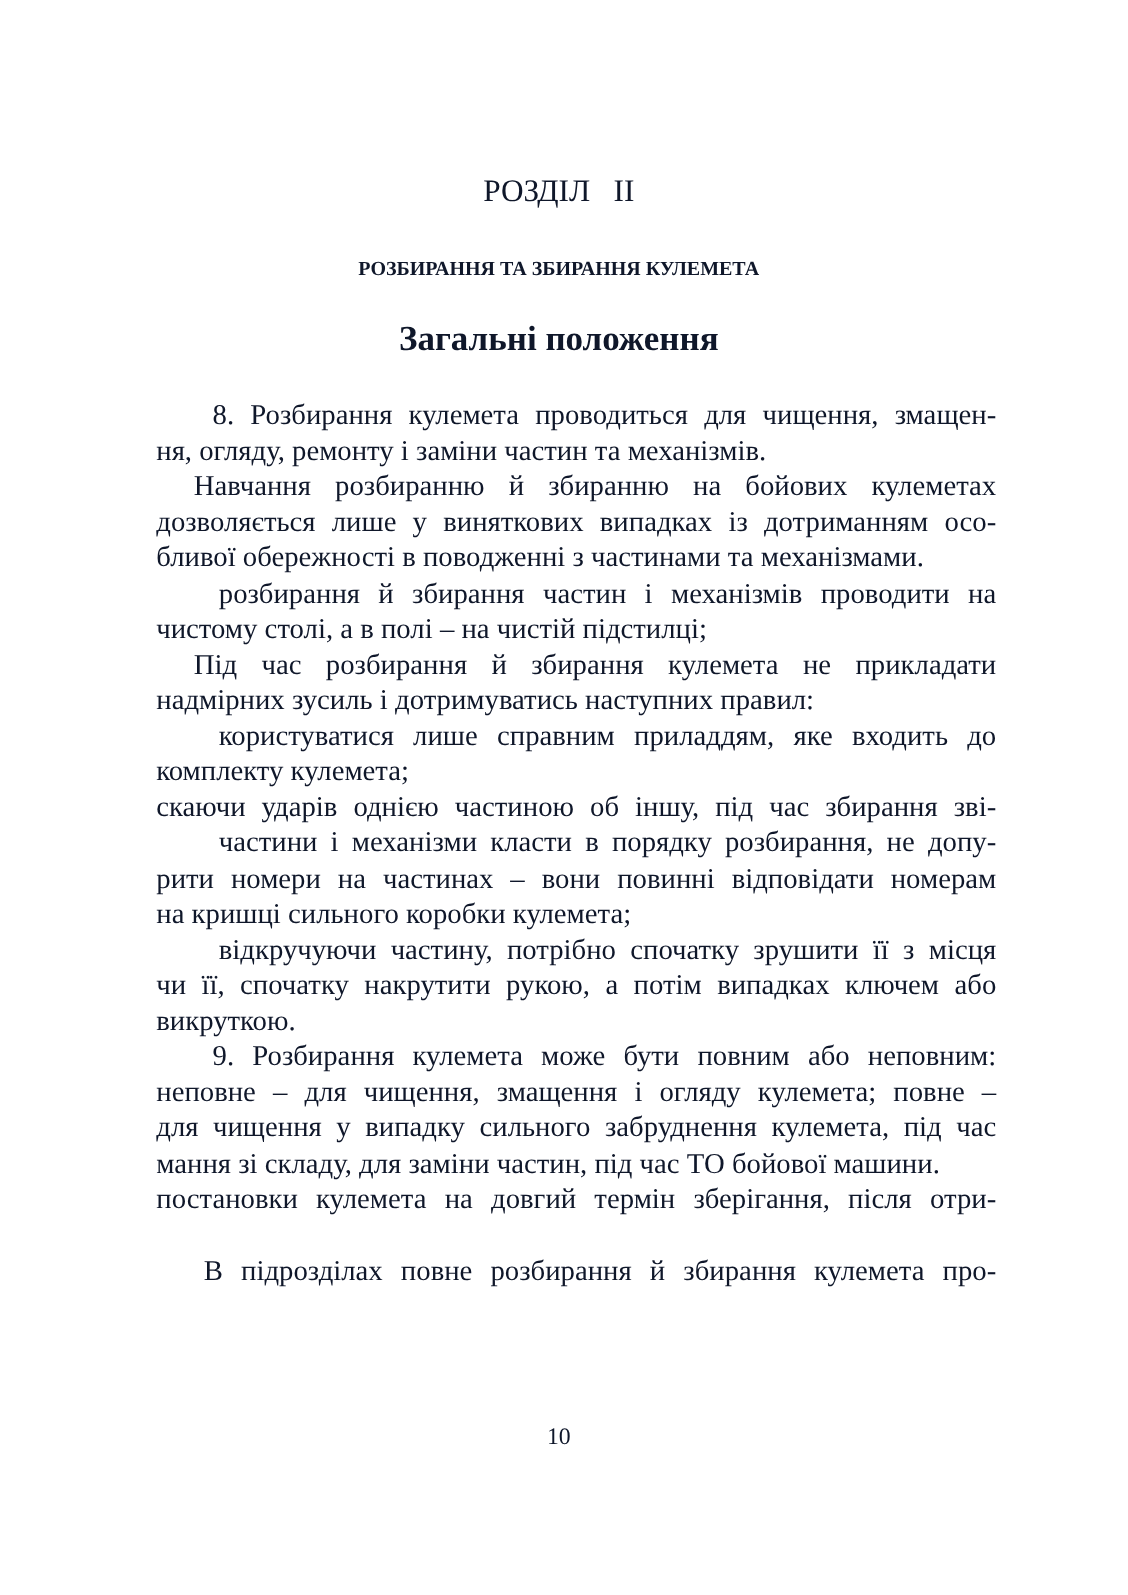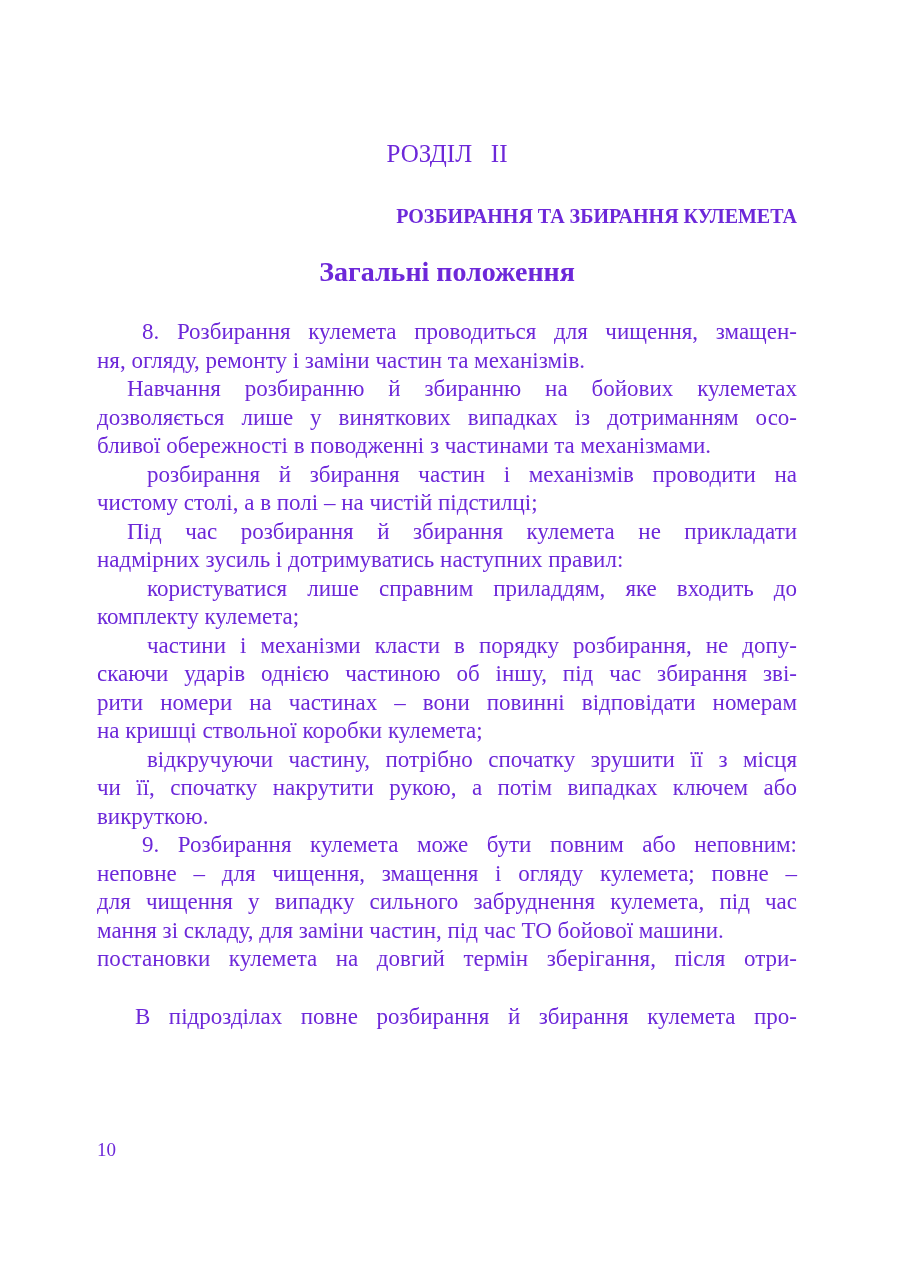--- a/index.html
+++ b/index.html
@@ -2,74 +2,76 @@
 <html><head>
 <meta charset="utf-8">
 <style>
   html, body { margin: 0; padding: 0; background: #e8e8e8; }
   .page {
     position: relative;
     width: 902px;
     height: 1276px;
     margin: 0 auto;
     background: #ffffff;
-    color: #6d28d9;
+    color: #0f172a;
     font-family: "Liberation Serif", "DejaVu Serif", serif;
     overflow: hidden;
   }
   .content {
     position: absolute;
     left: 97px;
     top: 0;
     width: 700px;
   }
   .chapter {
     margin: 139px 0 0 0;
     font-size: 25px;
     font-weight: normal;
     line-height: 30px;
     text-align: center;
     white-space: pre;
   }
   .title {
     margin: 31px 0 12px 0;
-    font-size: 20px;
+    font-size: 16px;
     font-weight: bold;
     line-height: 32px;
-    text-align: right;
+    text-align: center;
   }
   .subtitle {
     margin: 25px 0 0 0;
     font-size: 28px;
     font-weight: bold;
     line-height: 30px;
     text-align: center;
   }
   .bodytext {
     margin-top: 31px;
     font-size: 23px;
     line-height: 28.5px;
   }
   .para { margin: 0; }
   .para.gap { margin-top: 29px; }
   .ln {
     text-align: justify;
     text-align-last: justify;
     text-justify: inter-word;
+    margin-left: 28px;
   }
   .ln.end { text-align-last: left; }
   .ind-plain { text-indent: 30px; }
   .ind-num  { text-indent: 45px; }
   .ind-rule { text-indent: 50px; }
   .ind-last { text-indent: 38px; }
   .pagenum {
     position: absolute;
     left: 97px;
     top: 1139px;
     width: 700px;
+    text-align: center;
     font-size: 19px;
     line-height: 22px;
   }
 </style>
 </head>
 <body>
 
 <div class="page">
   <div class="content">
 
@@ -102,24 +104,24 @@
         <div class="ln ind-plain">Під час розбирання й збирання кулемета не прикладати</div>
         <div class="ln end">надмірних зусиль і дотримуватись наступних правил:</div>
       </div>
 
       <div class="para">
         <div class="ln ind-rule">користуватися лише справним приладдям, яке входить до</div>
         <div class="ln end">комплекту кулемета;</div>
       </div>
 
       <div class="para">
+        <div class="ln">скаючи ударів однією частиною об іншу, під час збирання зві-</div>
         <div class="ln ind-rule">частини і механізми класти в порядку розбирання, не допу-</div>
-        <div class="ln">скаючи ударів однією частиною об іншу, під час збирання зві-</div>
         <div class="ln">рити номери на частинах – вони повинні відповідати номерам</div>
-        <div class="ln end">на кришці ствольної коробки кулемета;</div>
+        <div class="ln end">на кришці сильного коробки кулемета;</div>
       </div>
 
       <div class="para">
         <div class="ln ind-rule">відкручуючи частину, потрібно спочатку зрушити її з місця</div>
         <div class="ln">чи її, спочатку накрутити рукою, а потім випадках ключем або</div>
         <div class="ln end">викруткою.</div>
       </div>
 
       <div class="para">
         <div class="ln ind-num">9. Розбирання кулемета може бути повним або неповним:</div>

